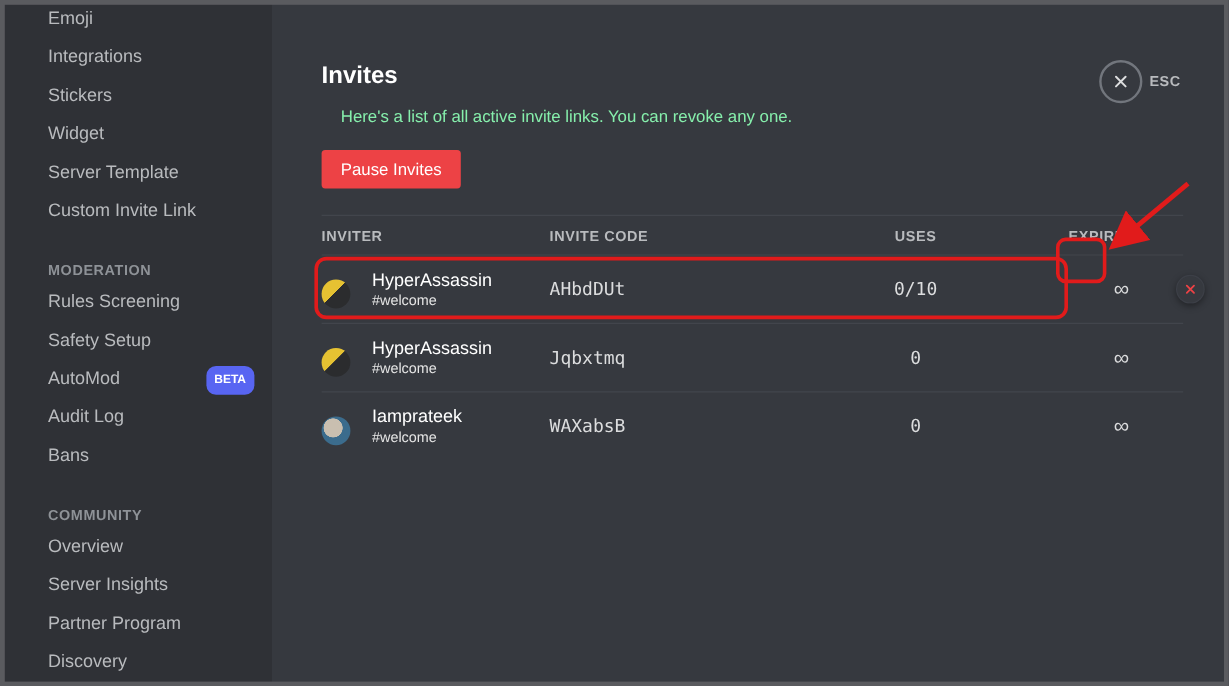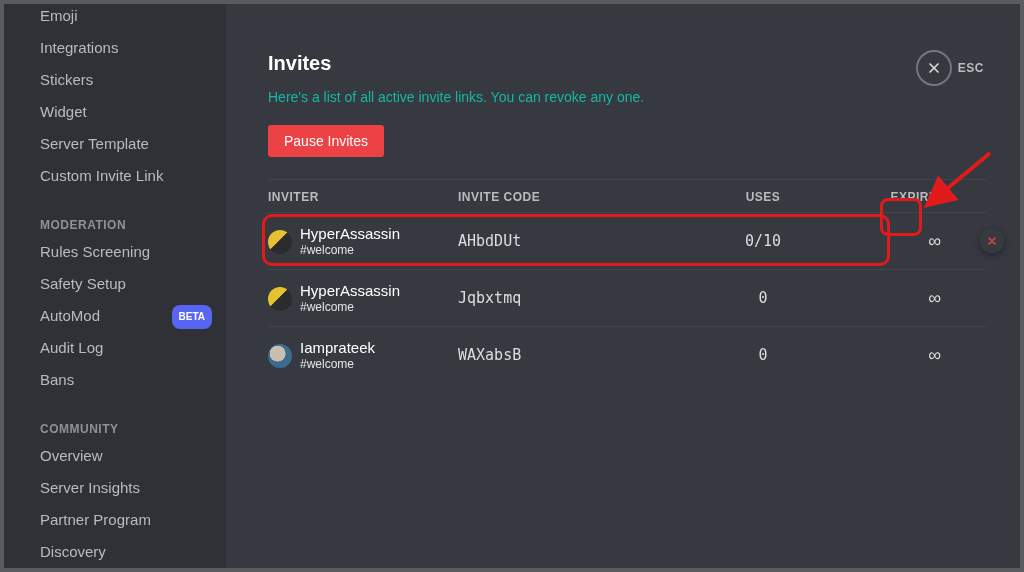--- a/index.html
+++ b/index.html
@@ -59,21 +59,21 @@
     border-radius: 8px;
   }
 
   .main {
     flex: 1;
     padding: 52px 38px 0 42px;
     position: relative;
     color: #dcddde;
   }
   .page-title { font-size: 20px; font-weight: 600; color: #fff; margin-bottom: 14px; }
-  .page-desc { font-size: 14px; color: #14b8a6; margin-bottom: 20px; }
+  .page-desc { font-size: 14px; color: #86efac; margin-bottom: 20px; margin-left: 16px; }
 
   .pause-btn {
     background: #ed4245;
     color: #fff;
     border: none;
     font-size: 14px;
     font-weight: 500;
     padding: 8px 16px;
     border-radius: 3px;
     cursor: pointer;
@@ -108,21 +108,21 @@
   .col-uses    { flex: 0 0 150px; text-align: center; }
   .col-expires { flex: 1; text-align: right; padding-right: 40px; }
 
   .row {
     display: flex;
     align-items: center;
     border-top: 1px solid rgba(79,84,92,.48);
     padding: 12px 0;
     position: relative;
   }
-  .inviter-cell { display: flex; align-items: center; gap: 8px; flex: 0 0 190px; }
+  .inviter-cell { display: flex; align-items: flex-end; gap: 18px; flex: 0 0 190px; }
   .avatar {
     width: 24px; height: 24px; border-radius: 50%;
     background: #4f545c; flex-shrink: 0; margin-top: 1px;
   }
   .avatar.av0 { background: linear-gradient(135deg,#e6c232 45%,#2b2c2e 46%); }
   .avatar.av1 { background: linear-gradient(135deg,#e6c232 45%,#2b2c2e 46%); }
   .avatar.av2 { background: radial-gradient(circle at 40% 40%, #c9bfb0 38%, #3b6c8d 40%); }
   .inviter-name { color: #fff; font-size: 15px; line-height: 18px; }
   .inviter-channel { color: #e5e5e5; font-size: 12px; }
   .code-cell { flex: 0 0 230px; font-family: Consolas, monospace; font-size: 15px; color: #dcddde; }

